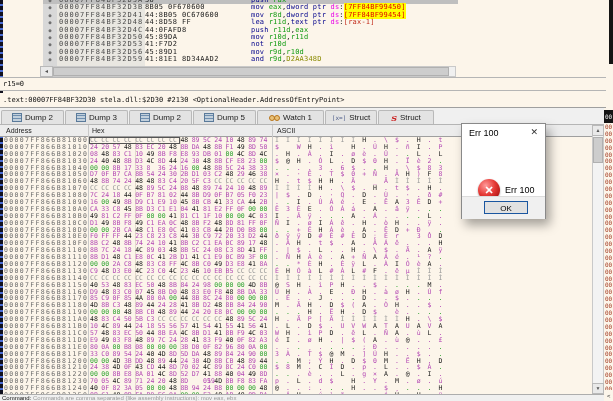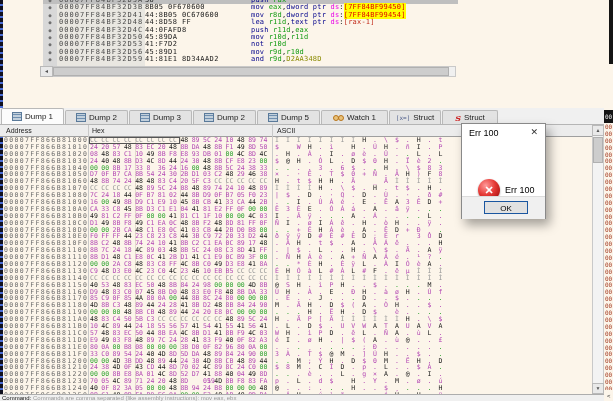--- a/index.html
+++ b/index.html
@@ -131,26 +131,28 @@
         <div class="drow"><span class="dgut">●</span><span class="daddr">00007FF84BF32D59</span><span class="dbytes">41:81E1 8D34AAD2</span><span class="dinstr"><span class="mn">and</span><span class="pu"> </span><span class="reg">r9d</span><span class="pu">,</span><span class="nu">D2AA348D</span></span></div>
       </div>
   </div>
 
   <div class="abs" id="left-dots"></div>
 
   <div class="abs" id="disasm-hscroll"></div>
   <div class="abs" id="disasm-hscroll-btn">◂</div>
   <div class="abs" id="disasm-hscroll-thumb"></div>
 
+  <div class="abs" id="reg-info-box">
+    <span>r15=0</span>
+  </div>
+  <div class="abs" id="addr-info-line">
+    <span>.text:00007FF84BF32D30 stela.dll:$2D30 #2130 &lt;OptionalHeader.AddressOfEntryPoint&gt;</span>
+  </div>
 
   <div class="abs" id="tabbar">
-      <div class="tab active" style="width: 63px;">
-        <span class="tabicon icon-dump"></span>
-        <span>Dump 1</span>
-      </div>
       <div class="tab" style="width: 63px;">
         <span class="tabicon icon-dump"></span>
         <span>Dump 2</span>
       </div>
       <div class="tab" style="width: 63px;">
         <span class="tabicon icon-dump"></span>
         <span>Dump 3</span>
       </div>
       <div class="tab" style="width: 63px;">
         <span class="tabicon icon-dump"></span>

